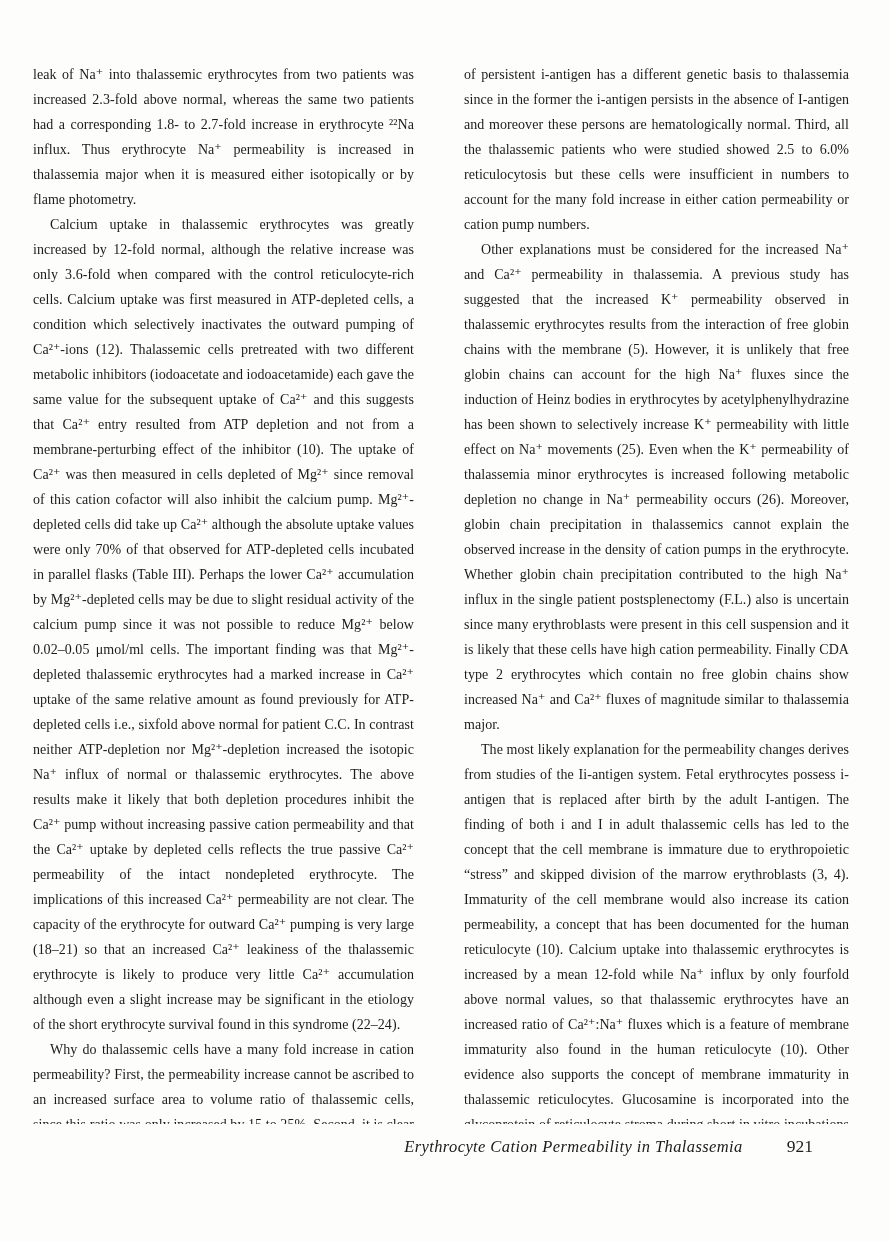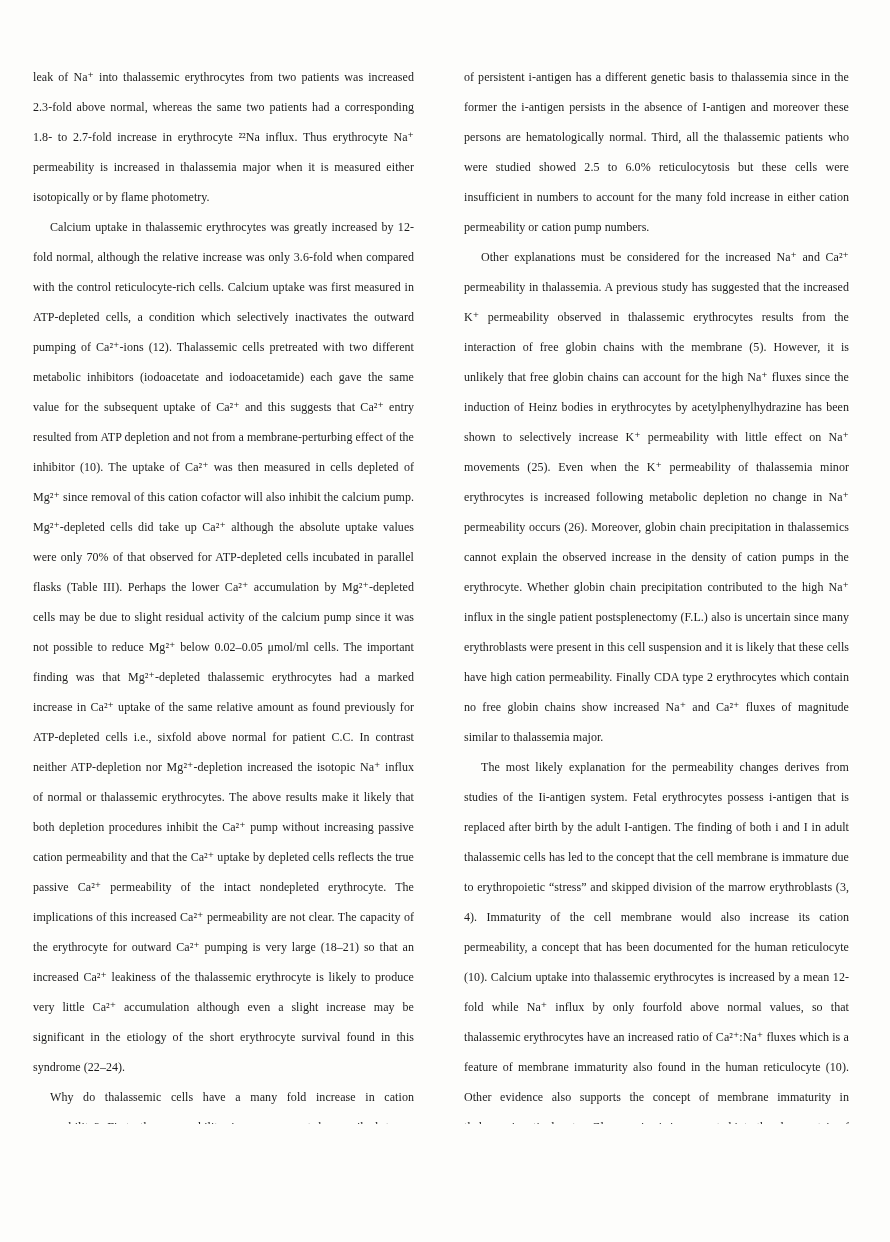--- a/index.html
+++ b/index.html
@@ -15,22 +15,22 @@
     color: #1b1b1b;
     font-family: "Liberation Serif", "DejaVu Serif", serif;
     overflow: hidden;
   }
   .col {
     position: absolute;
     top: 62px;
     max-height: 1062px;
     overflow: hidden;
     text-align: justify;
-    font-size: 12px;
-    line-height: 30px;
+    font-size: 14px;
+    line-height: 25px;
     letter-spacing: 0.05px;
   }
   .col-left  { left: 33px;  width: 381px; }
   .col-right { left: 429px; width: 385px; margin-left: 35px; }
   .col p { margin: 0; padding: 0; }
   .col p.indent { text-indent: 17px; }
   .footer {
     position: absolute;
     top: 1136px;
     left: 0;
@@ -59,14 +59,18 @@
     <p class="indent">Calcium uptake in thalassemic erythrocytes was greatly increased by 12-fold normal, although the relative increase was only 3.6-fold when compared with the control reticulocyte-rich cells. Calcium uptake was first measured in ATP-depleted cells, a condition which selectively inactivates the outward pumping of Ca²⁺-ions (12). Thalassemic cells pretreated with two different metabolic inhibitors (iodoacetate and iodoacetamide) each gave the same value for the subsequent uptake of Ca²⁺ and this suggests that Ca²⁺ entry resulted from ATP depletion and not from a membrane-perturbing effect of the inhibitor (10). The uptake of Ca²⁺ was then measured in cells depleted of Mg²⁺ since removal of this cation cofactor will also inhibit the calcium pump. Mg²⁺-depleted cells did take up Ca²⁺ although the absolute uptake values were only 70% of that observed for ATP-depleted cells incubated in parallel flasks (Table III). Perhaps the lower Ca²⁺ accumulation by Mg²⁺-depleted cells may be due to slight residual activity of the calcium pump since it was not possible to reduce Mg²⁺ below 0.02–0.05 μmol/ml cells. The important finding was that Mg²⁺-depleted thalassemic erythrocytes had a marked increase in Ca²⁺ uptake of the same relative amount as found previously for ATP-depleted cells i.e., sixfold above normal for patient C.C. In contrast neither ATP-depletion nor Mg²⁺-depletion increased the isotopic Na⁺ influx of normal or thalassemic erythrocytes. The above results make it likely that both depletion procedures inhibit the Ca²⁺ pump without increasing passive cation permeability and that the Ca²⁺ uptake by depleted cells reflects the true passive Ca²⁺ permeability of the intact nondepleted erythrocyte. The implications of this increased Ca²⁺ permeability are not clear. The capacity of the erythrocyte for outward Ca²⁺ pumping is very large (18–21) so that an increased Ca²⁺ leakiness of the thalassemic erythrocyte is likely to produce very little Ca²⁺ accumulation although even a slight increase may be significant in the etiology of the short erythrocyte survival found in this syndrome (22–24).</p>
     <p class="indent">Why do thalassemic cells have a many fold increase in cation permeability? First, the permeability increase cannot be ascribed to an increased surface area to volume ratio of thalassemic cells, since this ratio was only increased by 15 to 25%. Second, it is clear that the increased permeability is not an immediate and direct consequence of i-antigen that is known to be present in thalassemia (3, 4), because erythrocytes from two persons with hereditary persistence of i-antigen had normal cation permeability. However the rare anomaly</p>
   </div>
 
   <div class="col col-right">
     <p>of persistent i-antigen has a different genetic basis to thalassemia since in the former the i-antigen persists in the absence of I-antigen and moreover these persons are hematologically normal. Third, all the thalassemic patients who were studied showed 2.5 to 6.0% reticulocytosis but these cells were insufficient in numbers to account for the many fold increase in either cation permeability or cation pump numbers.</p>
     <p class="indent">Other explanations must be considered for the increased Na⁺ and Ca²⁺ permeability in thalassemia. A previous study has suggested that the increased K⁺ permeability observed in thalassemic erythrocytes results from the interaction of free globin chains with the membrane (5). However, it is unlikely that free globin chains can account for the high Na⁺ fluxes since the induction of Heinz bodies in erythrocytes by acetylphenylhydrazine has been shown to selectively increase K⁺ permeability with little effect on Na⁺ movements (25). Even when the K⁺ permeability of thalassemia minor erythrocytes is increased following metabolic depletion no change in Na⁺ permeability occurs (26). Moreover, globin chain precipitation in thalassemics cannot explain the observed increase in the density of cation pumps in the erythrocyte. Whether globin chain precipitation contributed to the high Na⁺ influx in the single patient postsplenectomy (F.L.) also is uncertain since many erythroblasts were present in this cell suspension and it is likely that these cells have high cation permeability. Finally CDA type 2 erythrocytes which contain no free globin chains show increased Na⁺ and Ca²⁺ fluxes of magnitude similar to thalassemia major.</p>
     <p class="indent">The most likely explanation for the permeability changes derives from studies of the Ii-antigen system. Fetal erythrocytes possess i-antigen that is replaced after birth by the adult I-antigen. The finding of both i and I in adult thalassemic cells has led to the concept that the cell membrane is immature due to erythropoietic “stress” and skipped division of the marrow erythroblasts (3, 4). Immaturity of the cell membrane would also increase its cation permeability, a concept that has been documented for the human reticulocyte (10). Calcium uptake into thalassemic erythrocytes is increased by a mean 12-fold while Na⁺ influx by only fourfold above normal values, so that thalassemic erythrocytes have an increased ratio of Ca²⁺:Na⁺ fluxes which is a feature of membrane immaturity also found in the human reticulocyte (10). Other evidence also supports the concept of membrane immaturity in thalassemic reticulocytes. Glucosamine is incorporated into the glycoprotein of reticulocyte stroma during short in vitro incubations and this incorporation is increased 5- to 10-fold in thalassemia over normal (27). However only those thalassemic patients showing evidence of erythropoietic “stress” (anemia; reticulocytes &gt; 2%; increased i-titers) show an increased membrane permeability to cations. Thus hypertransfused</p>
   </div>
 
+  <div class="footer">
+    <span class="running-title">Erythrocyte Cation Permeability in Thalassemia</span>
+    <span class="page-number">921</span>
+  </div>
 
 </div>
 
 </body></html>

